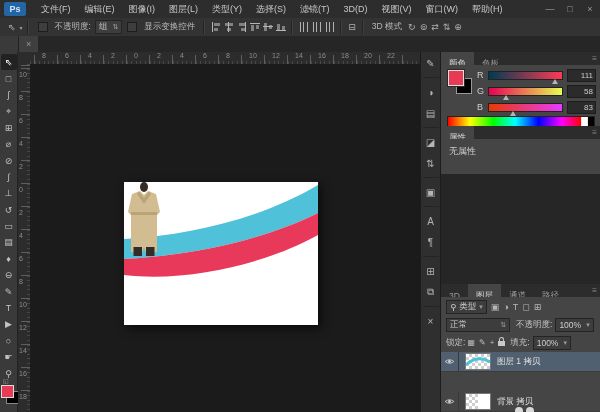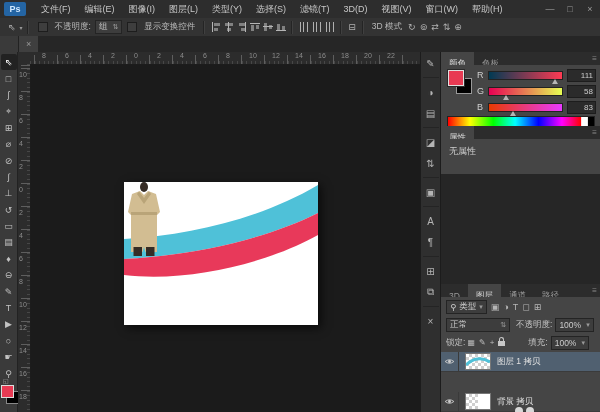--- a/index.html
+++ b/index.html
@@ -352,21 +352,21 @@
           <span class="dd-arrow">▾</span>
         </div>
       </div>
 
       <div class="lrow-ctl" style="top:38px;height:15px">
         <span>锁定:</span>
         <span class="lock-icon">▦</span>
         <span class="lock-icon">✎</span>
         <span class="lock-icon">+</span>
         <span class="padlock"></span>
-        <span style="margin-left:20px">填充:</span>
+        <span style="margin-left:2px">填充:</span>
         <div class="dropdown" style="margin-left:3px">
           <span>100%</span>
           <span class="dd-arrow">▾</span>
         </div>
       </div>
 
       <div class="layer-row selected" style="top:55px">
         <span class="eye-cell">
           <svg width="11" height="7" viewBox="0 0 12 8">
               <path d="M1,4 Q6,0 11,4 Q6,8 1,4 Z" fill="none" stroke="#d0d0d0"></path>

